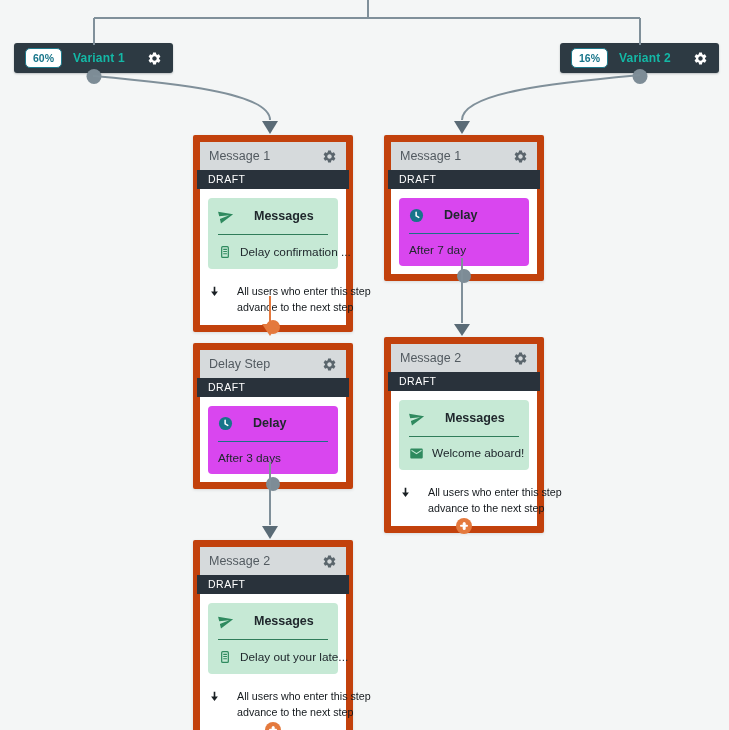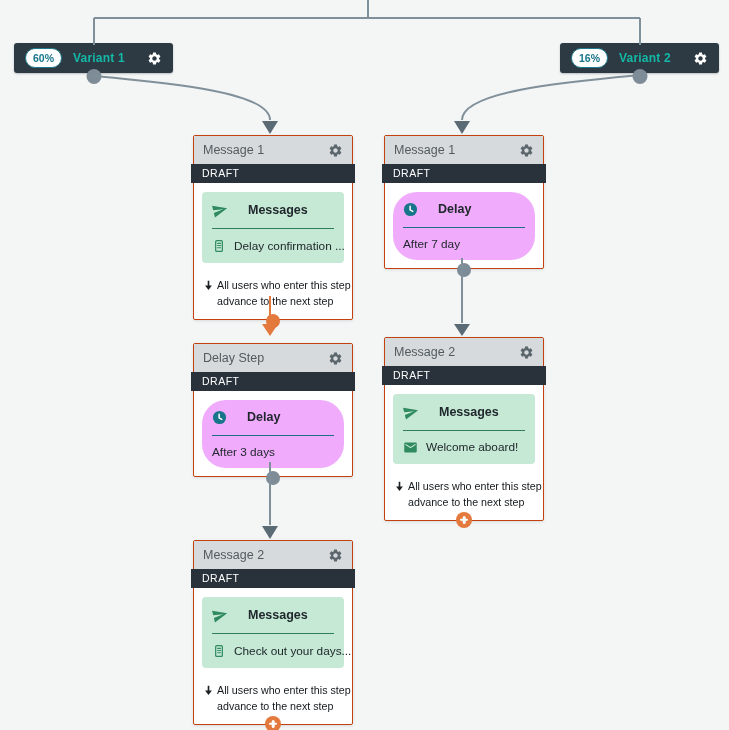--- a/index.html
+++ b/index.html
@@ -15,68 +15,68 @@
   svg.overlay{position:absolute;left:0;top:0;z-index:4;pointer-events:none;}
 
   
   .variant-node{
     position:absolute;top:43px;width:159px;height:30px;box-sizing:border-box;
     background:#2d3a43;border-radius:3px;display:flex;align-items:center;
     padding:0 11px;z-index:2;box-shadow:0 1px 2px rgba(20,30,38,.25);
   }
   #variant-1{left:14px;} #variant-2{left:560px;}
   .pct-badge{
-    background:#ffffff;border:1px solid #1d7a8c;border-radius:10px;
+    background:#ffffff;border:1px solid #1d7a8c;border-radius:5px;
     color:#17758a;font-weight:bold;font-size:10.5px;line-height:1;
     padding:4px 7px;
   }
   .variant-name{color:#14b8a6;font-weight:bold;font-size:12px;margin-left:11px;letter-spacing:.2px;}
   .gear{margin-left:auto;display:flex;align-items:center;cursor:pointer;}
   .gear svg{display:block;}
   .gear-white{color:#ffffff;}
   .gear-dark{color:#5b666d;}
   .variant-port{
     position:absolute;left:50%;bottom:-11px;transform:translateX(-50%);
     width:15px;height:15px;border-radius:50%;background:#7d8c96;z-index:3;
   }
 
   
   .step-card{
     position:absolute;width:160px;box-sizing:border-box;background:#fff;
-    border:1px solid #c2410c;border-radius:2px;
+    border:7px solid #c2410c;border-radius:2px;
     box-shadow:0 1px 3px rgba(44,58,68,.14);z-index:1;
   }
   #card-l1{left:193px;top:135px;min-height:164px;}
   #card-l2{left:193px;top:343px;min-height:128px;}
   #card-l3{left:193px;top:540px;min-height:168px;}
   #card-r1{left:384px;top:135px;min-height:127px;}
   #card-r2{left:384px;top:337px;min-height:161px;}
 
   .card-header{
     height:28px;background:#d6dadc;display:flex;align-items:center;
     justify-content:space-between;padding:0 9px;
   }
   .card-title{font-size:12.5px;color:#525a60;}
   .ribbon{
     position:relative;margin:0 -3px;background:#29323b;color:#fff;
     font-size:10.5px;font-weight:normal;letter-spacing:.5px;
     padding:4px 0 4px 11px;line-height:1;
   }
   .block{margin:9px 8px 8px;border-radius:4px;padding:10px 10px 9px;}
   .block-green{background:#c6e9d5;}
-  .block-blue{background:#f0abfc;border-radius:24px;}
+  .block-blue{background:#d946ef;}
   .block-head{display:flex;align-items:center;gap:20px;font-size:12.5px;font-weight:bold;color:#20282d;}
   .block-sep{height:1px;border:0;margin:10px 0 9px;}
   .block-green .block-sep{background:#2f7d5a;}
   .block-blue .block-sep{background:#1c7186;}
   .block-detail{display:flex;align-items:center;gap:8px;font-size:11.8px;color:#20282d;white-space:nowrap;}
   .blk-icon{display:flex;align-items:center;flex:0 0 auto;}
   .plane{transform:rotate(-14deg);}
 
-  .card-footer{display:flex;gap:2px;margin:14px 6px 9px 8px;color:#14191d;}
+  .card-footer{display:flex;gap:16px;margin:14px 6px 9px 8px;color:#14191d;}
   .dn-arrow{flex:0 0 auto;margin-top:1px;}
   .foot-lines{font-size:10.7px;line-height:1.55;}
   .foot-lines .line{display:block;white-space:nowrap;}
 
   .port{
     position:absolute;left:50%;bottom:-9px;transform:translateX(-50%);
     width:14px;height:14px;border-radius:50%;background:#7d8c96;z-index:3;
   }
   .port-orange{background:#e4793d;}
 
@@ -229,21 +229,21 @@
         <span>Messages</span>
       </div>
       <div class="block-sep"></div>
       <div class="block-detail">
         <span class="blk-icon">
           <svg width="14" height="16" viewBox="0 0 16 16" fill="none" stroke="#2f8a5f">
               <rect x="4.2" y="1.8" width="7.6" height="12.4" rx="1.2" stroke-width="1.4"></rect>
               <path d="M6 5h4.2M6 7.5h4.2M6 10h4.2" stroke-width="1.2"></path>
             </svg>
         </span>
-        <span>Check out your days...</span>
+        <span>Delay out your late...</span>
       </div>
     </div>
     <div class="card-footer">
       <span class="dn-arrow">
         <svg width="13" height="13" viewBox="0 0 16 16">
             <path d="M7 2h2v6h3.2L8 13.6 3.8 8H7z" fill="#1a2024"></path>
           </svg>
       </span>
       <span class="foot-lines">
         <span class="line">All users who enter this step</span>

